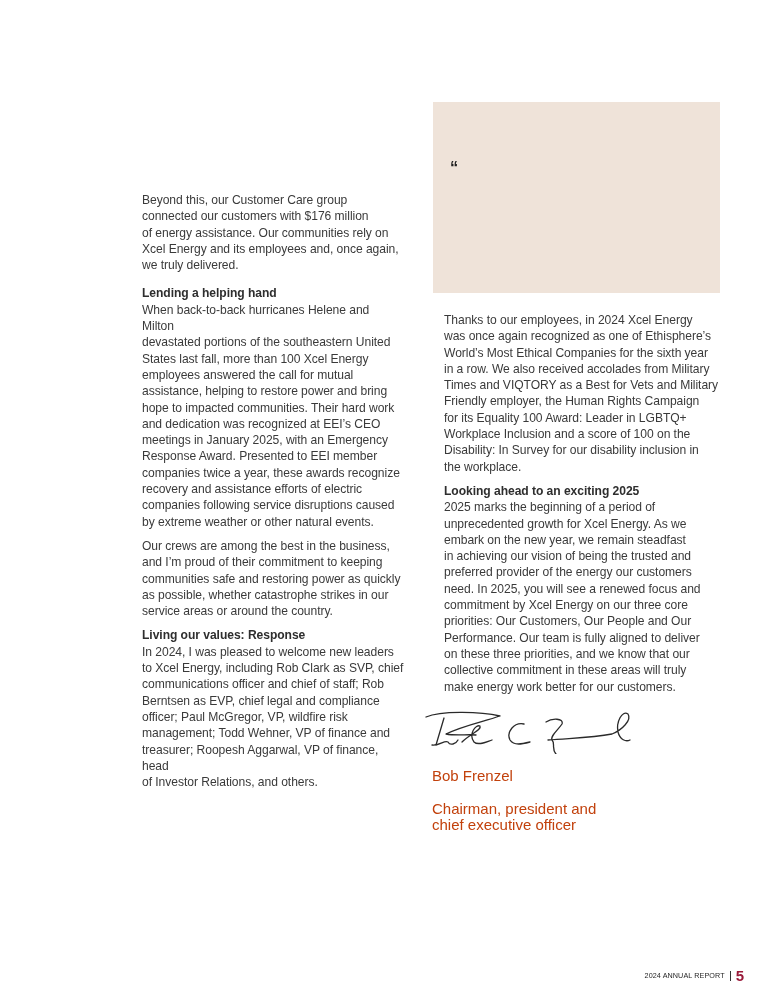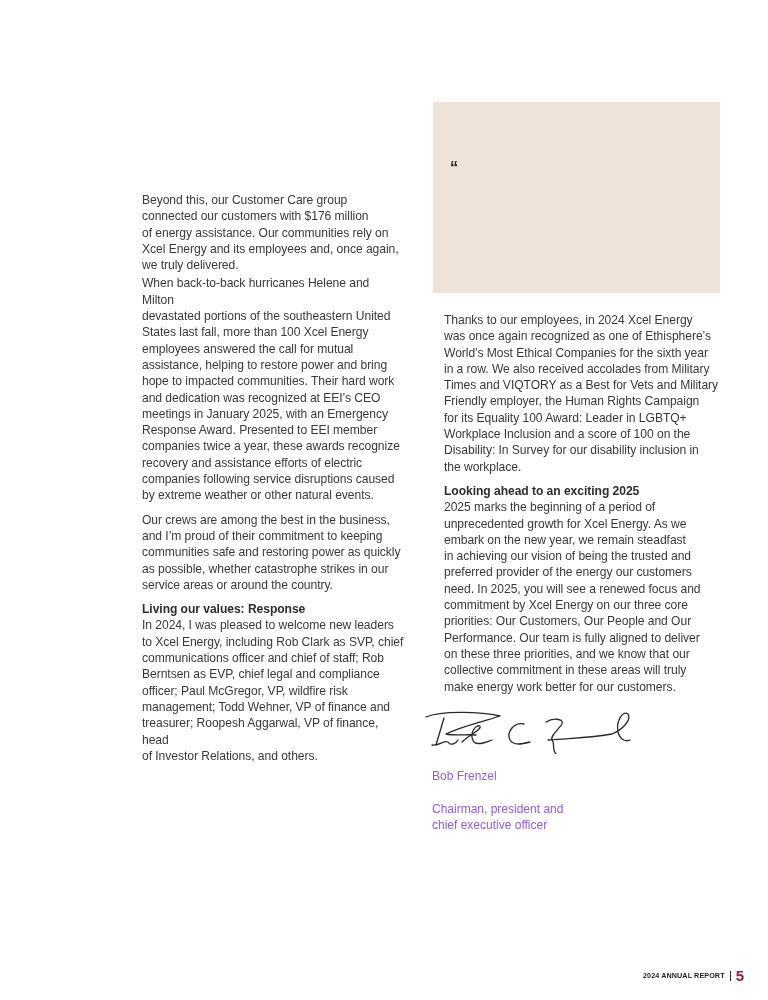--- a/index.html
+++ b/index.html
@@ -36,21 +36,21 @@
       left: 432px;
       top: 312px;
       width: 284px;
       margin-left: 12px;
     }
     .col p {
       margin: 0 0 8px 0;
       white-space: pre-line;
     }
     .col p.tight {
-      margin-bottom: 2px;
+      margin-bottom: 12px;
     }
     .col h3 {
       margin: 0;
       font-size: 12.1px;
       line-height: 16.3px;
       font-weight: bold;
       color: #2e2e2e;
     }
     .quote-box {
       position: absolute;
@@ -80,36 +80,36 @@
       position: absolute;
       left: 422px;
       top: 704px;
       width: 220px;
       height: 50px;
     }
     .signer {
       position: absolute;
       left: 432px;
       top: 752px;
-      font-size: 12px;
+      font-size: 15px;
       line-height: 16.3px;
-      color: #8b5cf6;
+      color: #c2410c;
       white-space: pre-line;
     }
     .footer {
       position: absolute;
       right: 24px;
       top: 968px;
       display: flex;
       align-items: center;
       gap: 5px;
     }
     .footer-label {
       font-size: 7.2px;
-      font-weight: bold;
+      font-weight: normal;
       letter-spacing: 0.1px;
       color: #1f1f1f;
     }
     .footer-sep {
       width: 1px;
       height: 10px;
       background: #333;
     }
     .footer-page {
       font-size: 15px;
@@ -128,20 +128,21 @@
       <span class="quote-open">“</span>
     </div>
   </div>
 
   <div class="col col-left">
     <p class="tight">Beyond this, our Customer Care group
 connected our customers with $176 million
 of energy assistance. Our communities rely on
 Xcel Energy and its employees and, once again,
 we truly delivered.</p>
+    <h3>Lending a helping hand</h3>
     <p>When back-to-back hurricanes Helene and Milton
 devastated portions of the southeastern United
 States last fall, more than 100 Xcel Energy
 employees answered the call for mutual
 assistance, helping to restore power and bring
 hope to impacted communities. Their hard work
 and dedication was recognized at EEI’s CEO
 meetings in January 2025, with an Emergency
 Response Award. Presented to EEI member
 companies twice a year, these awards recognize

